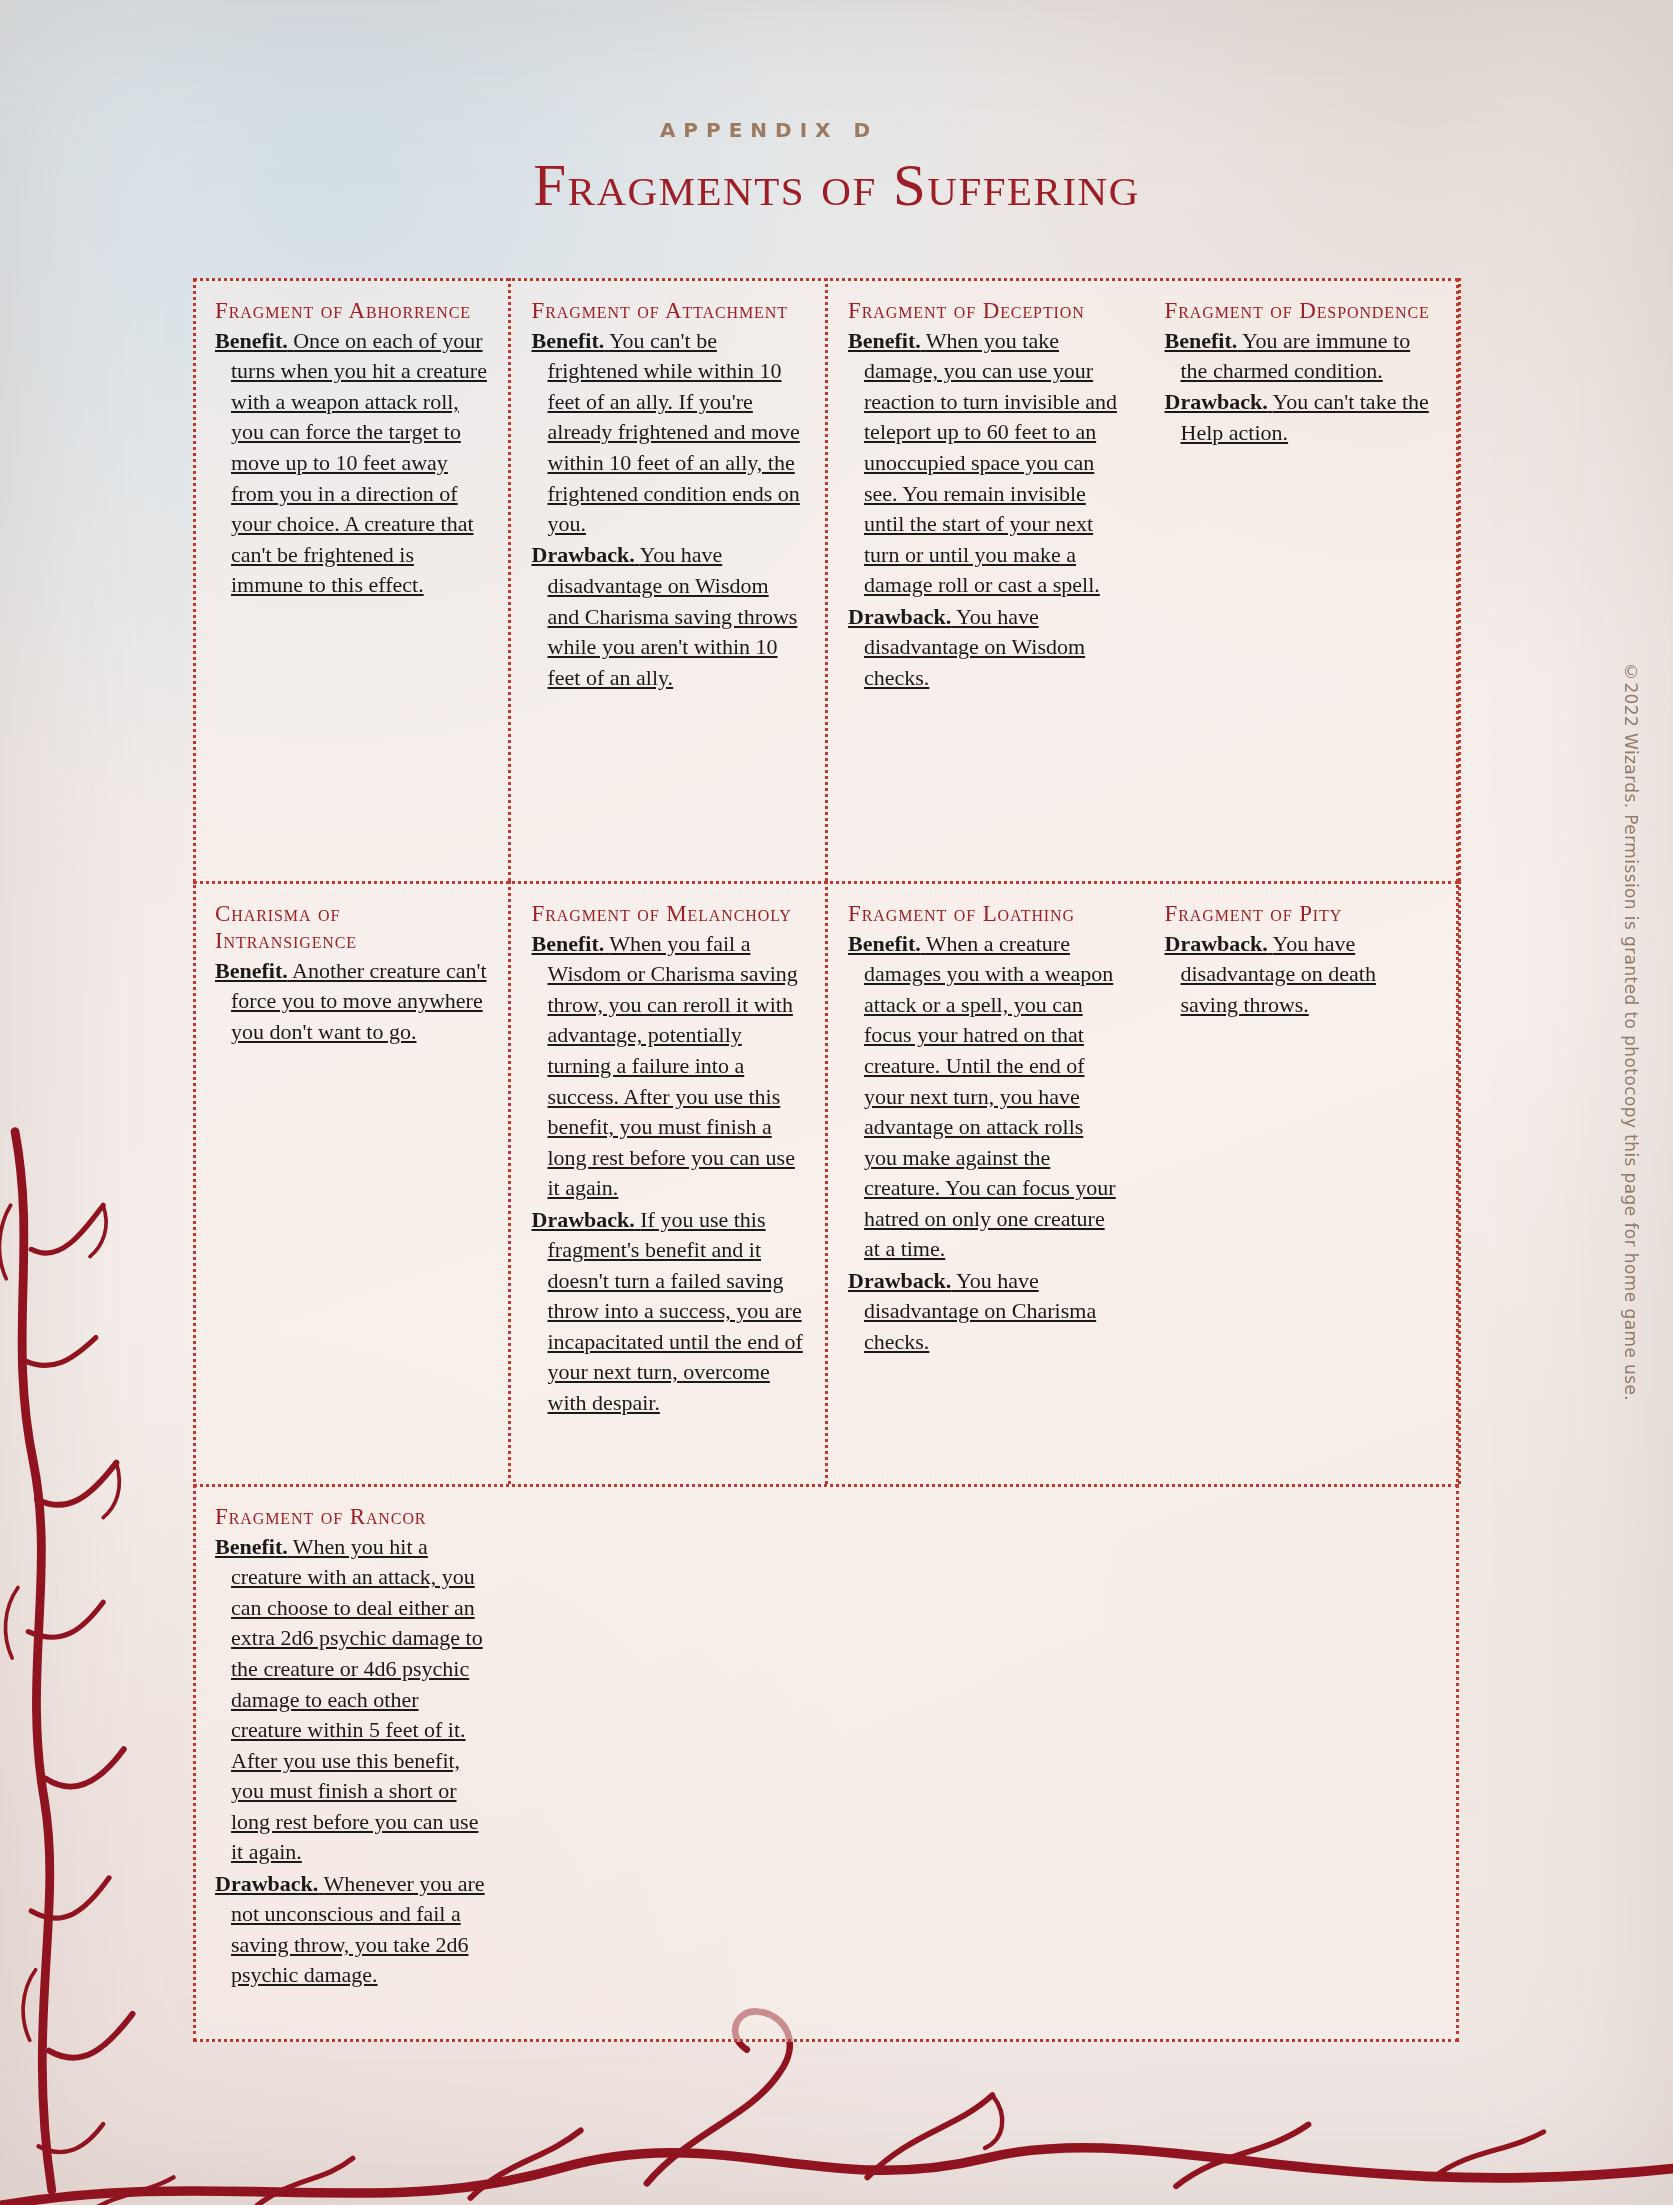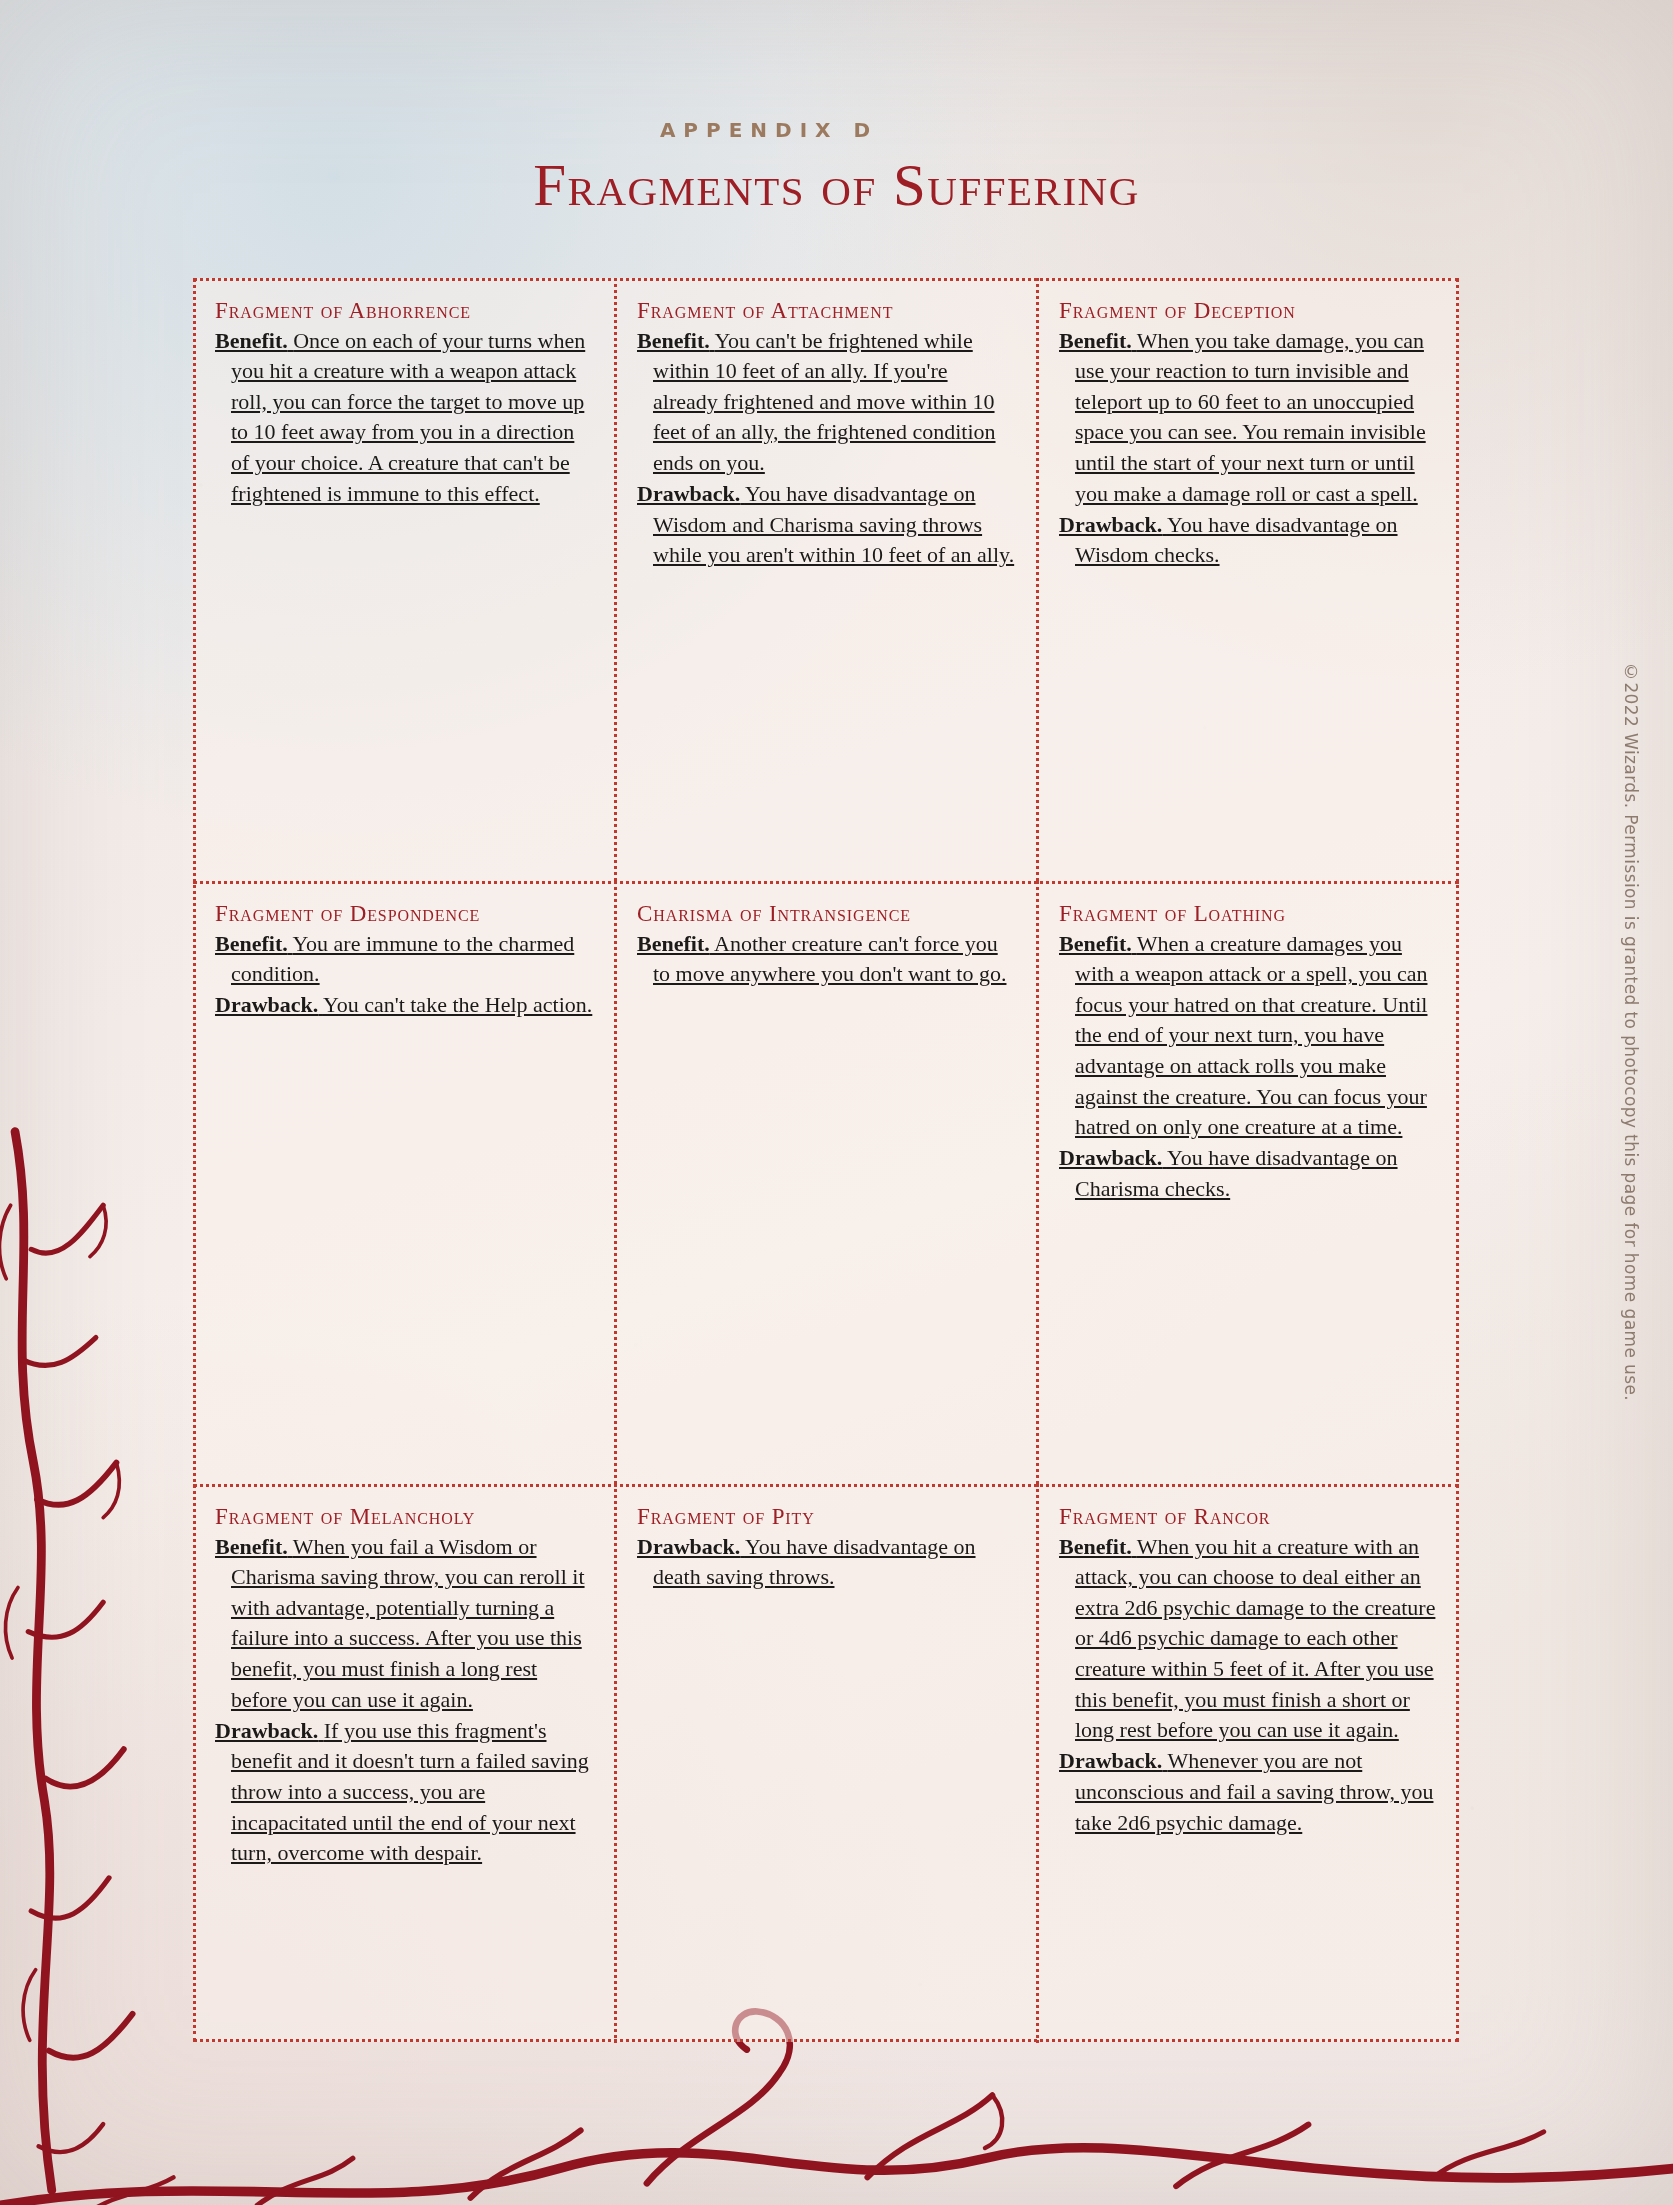--- a/index.html
+++ b/index.html
@@ -80,21 +80,21 @@
   }
 
   
   .grid {
     position: absolute;
     left: 193px;
     top: 278px;
     width: 1266px;
     height: 1764px;
     display: grid;
-    grid-template-columns: repeat(3, 1fr);
+    grid-template-columns: repeat(4, 1fr);
     grid-template-rows: 603px 603px 559px;
     background: rgba(250,241,235,.55);
   }
   .cell {
     position: relative;
     padding: 19px 22px 7.4px 22px;
     box-sizing: border-box;
   }
   
   .grid::before {
@@ -226,33 +226,33 @@
     <div class="card-title">Fragment of Despondence</div>
     <p class="entry"><b>Benefit.</b> <span>You are immune to the charmed condition.</span></p>
     <p class="entry"><b>Drawback.</b> <span>You can't take the Help action.</span></p>
   </div>
 
   <div class="cell">
     <div class="card-title">Charisma of Intransigence</div>
     <p class="entry"><b>Benefit.</b> <span>Another creature can't force you to move anywhere you don't want to go.</span></p>
   </div>
 
+  <div class="cell">
+    <div class="card-title">Fragment of Melancholy</div>
+    <p class="entry"><b>Benefit.</b> <span>When you fail a Wisdom or Charisma saving throw, you can reroll it with advantage, potentially turning a failure into a success. After you use this benefit, you must finish a long rest before you can use it again.</span></p>
+    <p class="entry"><b>Drawback.</b> <span>If you use this fragment's benefit and it doesn't turn a failed saving throw into a success, you are incapacitated until the end of your next turn, overcome with despair.</span></p>
+  </div>
+
   <div class="cell lastcol">
     <div class="card-title">Fragment of Loathing</div>
     <p class="entry"><b>Benefit.</b> <span>When a creature damages you with a weapon attack or a spell, you can focus your hatred on that creature. Until the end of your next turn, you have advantage on attack rolls you make against the creature. You can focus your hatred on only one creature at a time.</span></p>
     <p class="entry"><b>Drawback.</b> <span>You have disadvantage on Charisma checks.</span></p>
   </div>
 
   <div class="cell">
-    <div class="card-title">Fragment of Melancholy</div>
-    <p class="entry"><b>Benefit.</b> <span>When you fail a Wisdom or Charisma saving throw, you can reroll it with advantage, potentially turning a failure into a success. After you use this benefit, you must finish a long rest before you can use it again.</span></p>
-    <p class="entry"><b>Drawback.</b> <span>If you use this fragment's benefit and it doesn't turn a failed saving throw into a success, you are incapacitated until the end of your next turn, overcome with despair.</span></p>
-  </div>
-
-  <div class="cell">
     <div class="card-title">Fragment of Pity</div>
     <p class="entry"><b>Drawback.</b> <span>You have disadvantage on death saving throws.</span></p>
   </div>
 
   <div class="cell lastcol">
     <div class="card-title">Fragment of Rancor</div>
     <p class="entry"><b>Benefit.</b> <span>When you hit a creature with an attack, you can choose to deal either an extra 2d6 psychic damage to the creature or 4d6 psychic damage to each other creature within 5 feet of it. After you use this benefit, you must finish a short or long rest before you can use it again.</span></p>
     <p class="entry"><b>Drawback.</b> <span>Whenever you are not unconscious and fail a saving throw, you take 2d6 psychic damage.</span></p>
   </div>
 

